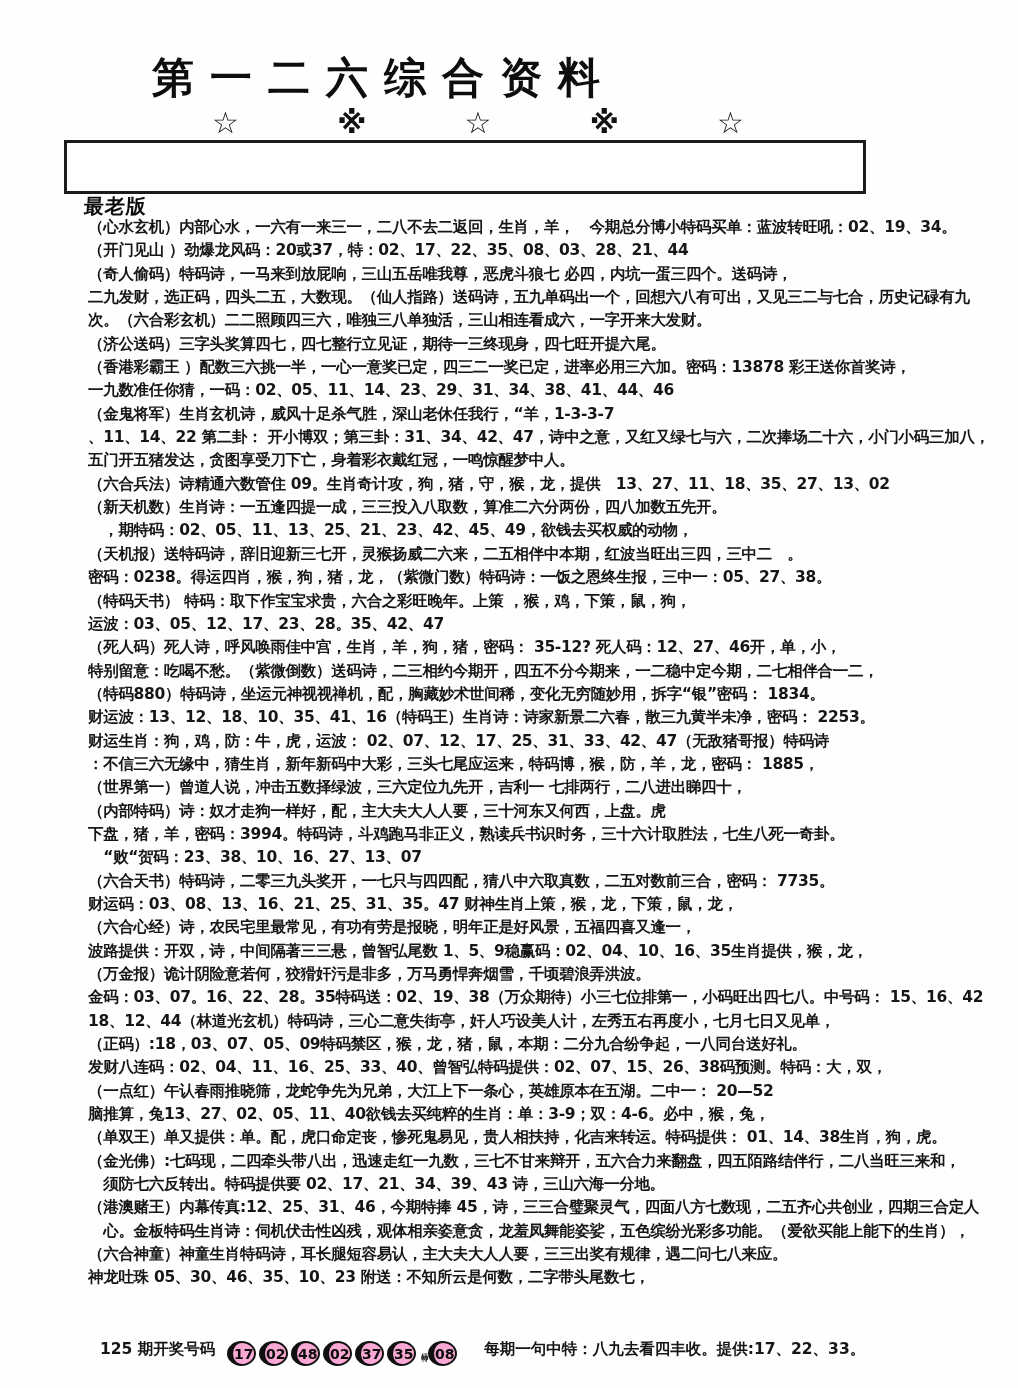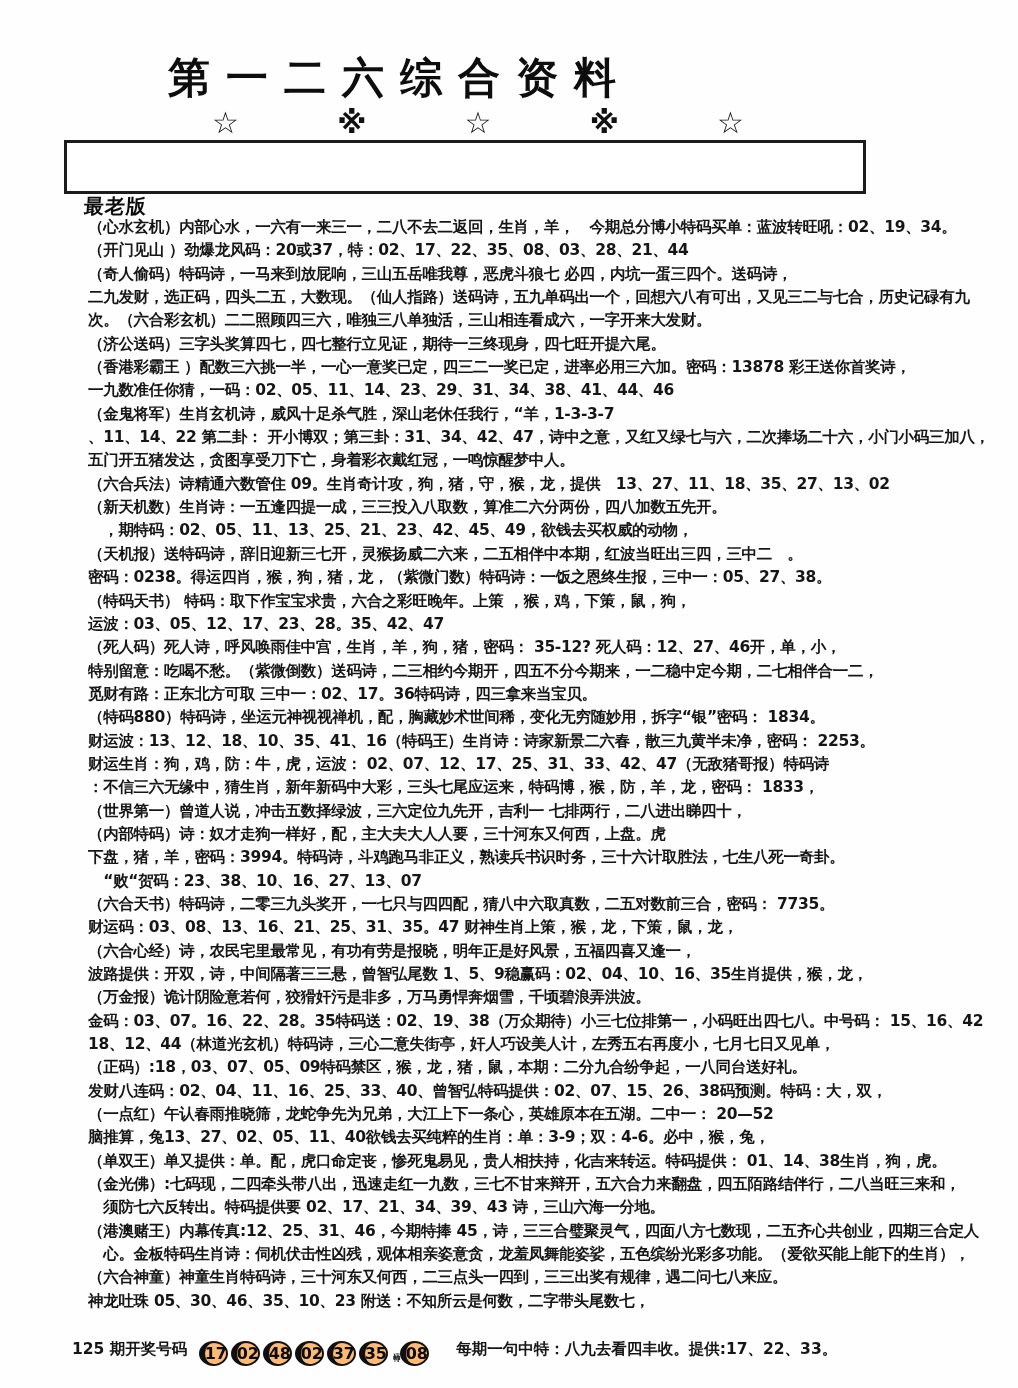--- a/index.html
+++ b/index.html
@@ -5,21 +5,21 @@
   html,body{margin:0;padding:0;background:#e8e8e8;}
   .page{
     position:relative;
     width:1018px;height:1388px;
     background:#fefefe;
     font-family:"DejaVu Sans","Liberation Sans",sans-serif;
     color:#151515;
     overflow:hidden;
   }
   .title{
-    position:absolute;top:50px;left:168px;
+    position:absolute;top:50px;left:152px;
     font-family:"DejaVu Serif","Liberation Serif",serif;
     font-size:42px;font-weight:bold;letter-spacing:16px;
     white-space:nowrap;color:#0d0d0d;
   }
   .decor-row{
     position:absolute;top:104px;left:212px;width:532px;
     display:flex;justify-content:space-between;align-items:flex-end;
     font-size:30px;font-weight:bold;color:#111;height:38px;line-height:38px;
   }
   .decor-row .sym{display:inline-block;}
@@ -37,31 +37,31 @@
   .lines{
     position:absolute;left:88px;top:216px;width:924px;
   }
   .line{
     height:23.35px;line-height:23.35px;
     font-size:15.5px;font-weight:700;
     white-space:nowrap;overflow:hidden;
     letter-spacing:-0.3px;color:#161616;
   }
   .footer-line{
-    position:absolute;left:72px;top:1334px;height:30px;
+    position:absolute;left:100px;top:1334px;height:30px;
     display:flex;align-items:center;
     font-size:15.5px;font-weight:600;white-space:nowrap;color:#161616;
   }
   .balls{display:flex;align-items:center;margin:0 10px 0 12px;}
   .ball{
     width:21px;height:21px;margin-right:3px;
     border:2px solid #101010;border-left:6px solid #101010;
     border-radius:50%;
     display:inline-flex;align-items:center;justify-content:center;
-    font-size:16px;font-weight:bold;color:#0b0b0b;background:#fdba74;
+    font-size:14px;font-weight:bold;color:#0b0b0b;background:#f9a8d4;
     flex:0 0 auto;
     margin-top:9px;
   }
   .ball-mark{
     writing-mode:vertical-rl;text-orientation:upright;
     font-size:7px;line-height:7px;letter-spacing:-1px;
     margin:0 1px;color:#222;font-weight:bold;
   }
   .tail{margin-left:14px;}
 </style>
@@ -98,46 +98,45 @@
       <div class="line">五门开五猪发达，贪图享受刀下亡，身着彩衣戴红冠，一鸣惊醒梦中人。</div>
       <div class="line">（六合兵法）诗精通六数管住 09。生肖奇计攻，狗，猪，守，猴，龙，提供　13、27、11、18、35、27、13、02</div>
       <div class="line">（新天机数）生肖诗：一五逢四提一成，三三投入八取数，算准二六分两份，四八加数五先开。</div>
       <div class="line">　，期特码：02、05、11、13、25、21、23、42、45、49，欲钱去买权威的动物，</div>
       <div class="line">（天机报）送特码诗，辞旧迎新三七开，灵猴扬威二六来，二五相伴中本期，红波当旺出三四，三中二　。</div>
       <div class="line">密码：0238。得运四肖，猴，狗，猪，龙，（紫微门数）特码诗：一饭之恩终生报，三中一：05、27、38。</div>
       <div class="line">（特码天书） 特码：取下作宝宝求贵，六合之彩旺晚年。上策 ，猴，鸡，下策，鼠，狗，</div>
       <div class="line">运波：03、05、12、17、23、28。35、42、47</div>
       <div class="line">（死人码）死人诗，呼风唤雨佳中宫，生肖，羊，狗，猪，密码： 35-12? 死人码：12、27、46开，单，小，</div>
       <div class="line">特别留意：吃喝不愁。（紫微倒数）送码诗，二三相约今期开，四五不分今期来，一二稳中定今期，二七相伴合一二，</div>
-      <div class="line">觅财有路：正东北方可取 三中一：02、17。36特码诗，四三拿来当宝贝。</div>
       <div class="line">（特码880）特码诗，坐运元神视视禅机，配，胸藏妙术世间稀，变化无穷随妙用，拆字“银”密码： 1834。</div>
       <div class="line">财运波：13、12、18、10、35、41、16（特码王）生肖诗：诗家新景二六春，散三九黄半未净，密码： 2253。</div>
       <div class="line">财运生肖：狗，鸡，防：牛，虎，运波： 02、07、12、17、25、31、33、42、47（无敌猪哥报）特码诗</div>
-      <div class="line">：不信三六无缘中，猜生肖，新年新码中大彩，三头七尾应运来，特码博，猴，防，羊，龙，密码： 1833，</div>
+      <div class="line">：不信三六无缘中，猜生肖，新年新码中大彩，三头七尾应运来，特码博，猴，防，羊，龙，密码： 1885，</div>
       <div class="line">（世界第一）曾道人说，冲击五数择绿波，三六定位九先开，吉利一 七排两行，二八进出睇四十，</div>
       <div class="line">（内部特码）诗：奴才走狗一样好，配，主大夫大人人要，三十河东又何西，上盘。虎</div>
       <div class="line">下盘，猪，羊，密码：3994。特码诗，斗鸡跑马非正义，熟读兵书识时务，三十六计取胜法，七生八死一奇卦。</div>
       <div class="line">　“败“贺码：23、38、10、16、27、13、07</div>
       <div class="line">（六合天书）特码诗，二零三九头奖开，一七只与四四配，猜八中六取真数，二五对数前三合，密码： 7735。</div>
       <div class="line">财运码：03、08、13、16、21、25、31、35。47 财神生肖上策，猴，龙，下策，鼠，龙，</div>
       <div class="line">（六合心经）诗，农民宅里最常见，有功有劳是报晓，明年正是好风景，五福四喜又逢一，</div>
       <div class="line">波路提供：开双，诗，中间隔著三三悬，曾智弘尾数 1、5、9稳赢码：02、04、10、16、35生肖提供，猴，龙，</div>
       <div class="line">（万金报）诡计阴险意若何，狡猾奸污是非多，万马勇悍奔烟雪，千顷碧浪弄洪波。</div>
       <div class="line">金码：03、07。16、22、28。35特码送：02、19、38（万众期待）小三七位排第一，小码旺出四七八。中号码： 15、16、42</div>
       <div class="line">18、12、44（林道光玄机）特码诗，三心二意失街亭，奸人巧设美人计，左秀五右再度小，七月七日又见单，</div>
       <div class="line">（正码）:18，03、07、05、09特码禁区，猴，龙，猪，鼠，本期：二分九合纷争起，一八同台送好礼。</div>
       <div class="line">发财八连码：02、04、11、16、25、33、40、曾智弘特码提供：02、07、15、26、38码预测。特码：大，双，</div>
       <div class="line">（一点红）午认春雨推晓筛，龙蛇争先为兄弟，大江上下一条心，英雄原本在五湖。二中一： 20—52</div>
       <div class="line">脑推算，兔13、27、02、05、11、40欲钱去买纯粹的生肖：单：3-9；双：4-6。必中，猴，兔，</div>
       <div class="line">（单双王）单又提供：单。配，虎口命定丧，惨死鬼易见，贵人相扶持，化吉来转运。特码提供： 01、14、38生肖，狗，虎。</div>
       <div class="line">（金光佛）:七码现，二四牵头带八出，迅速走红一九数，三七不甘来辩开，五六合力来翻盘，四五陌路结伴行，二八当旺三来和，</div>
       <div class="line">　须防七六反转出。特码提供要 02、17、21、34、39、43 诗，三山六海一分地。</div>
       <div class="line">（港澳赌王）内幕传真:12、25、31、46，今期特捧 45，诗，三三合璧聚灵气，四面八方七数现，二五齐心共创业，四期三合定人</div>
       <div class="line">　心。金板特码生肖诗：伺机伏击性凶残，观体相亲姿意贪，龙羞凤舞能姿娑，五色缤纷光彩多功能。（爱欲买能上能下的生肖），</div>
-      <div class="line">（六合神童）神童生肖特码诗，三十河东又何西，二三点头一四到，三三出奖有规律，遇二问七八来应。</div>
+      <div class="line">（六合神童）神童生肖特码诗，耳长腿短容易认，主大夫大人人要，三三出奖有规律，遇二问七八来应。</div>
       <div class="line">神龙吐珠 05、30、46、35、10、23 附送：不知所云是何数，二字带头尾数七，</div>
     </div>
 
   <div class="footer-line">
     <span>125 期开奖号码</span>
     <span class="balls">
         <span class="ball">17</span>
         <span class="ball">02</span>
         <span class="ball">48</span>
         <span class="ball">02</span>

